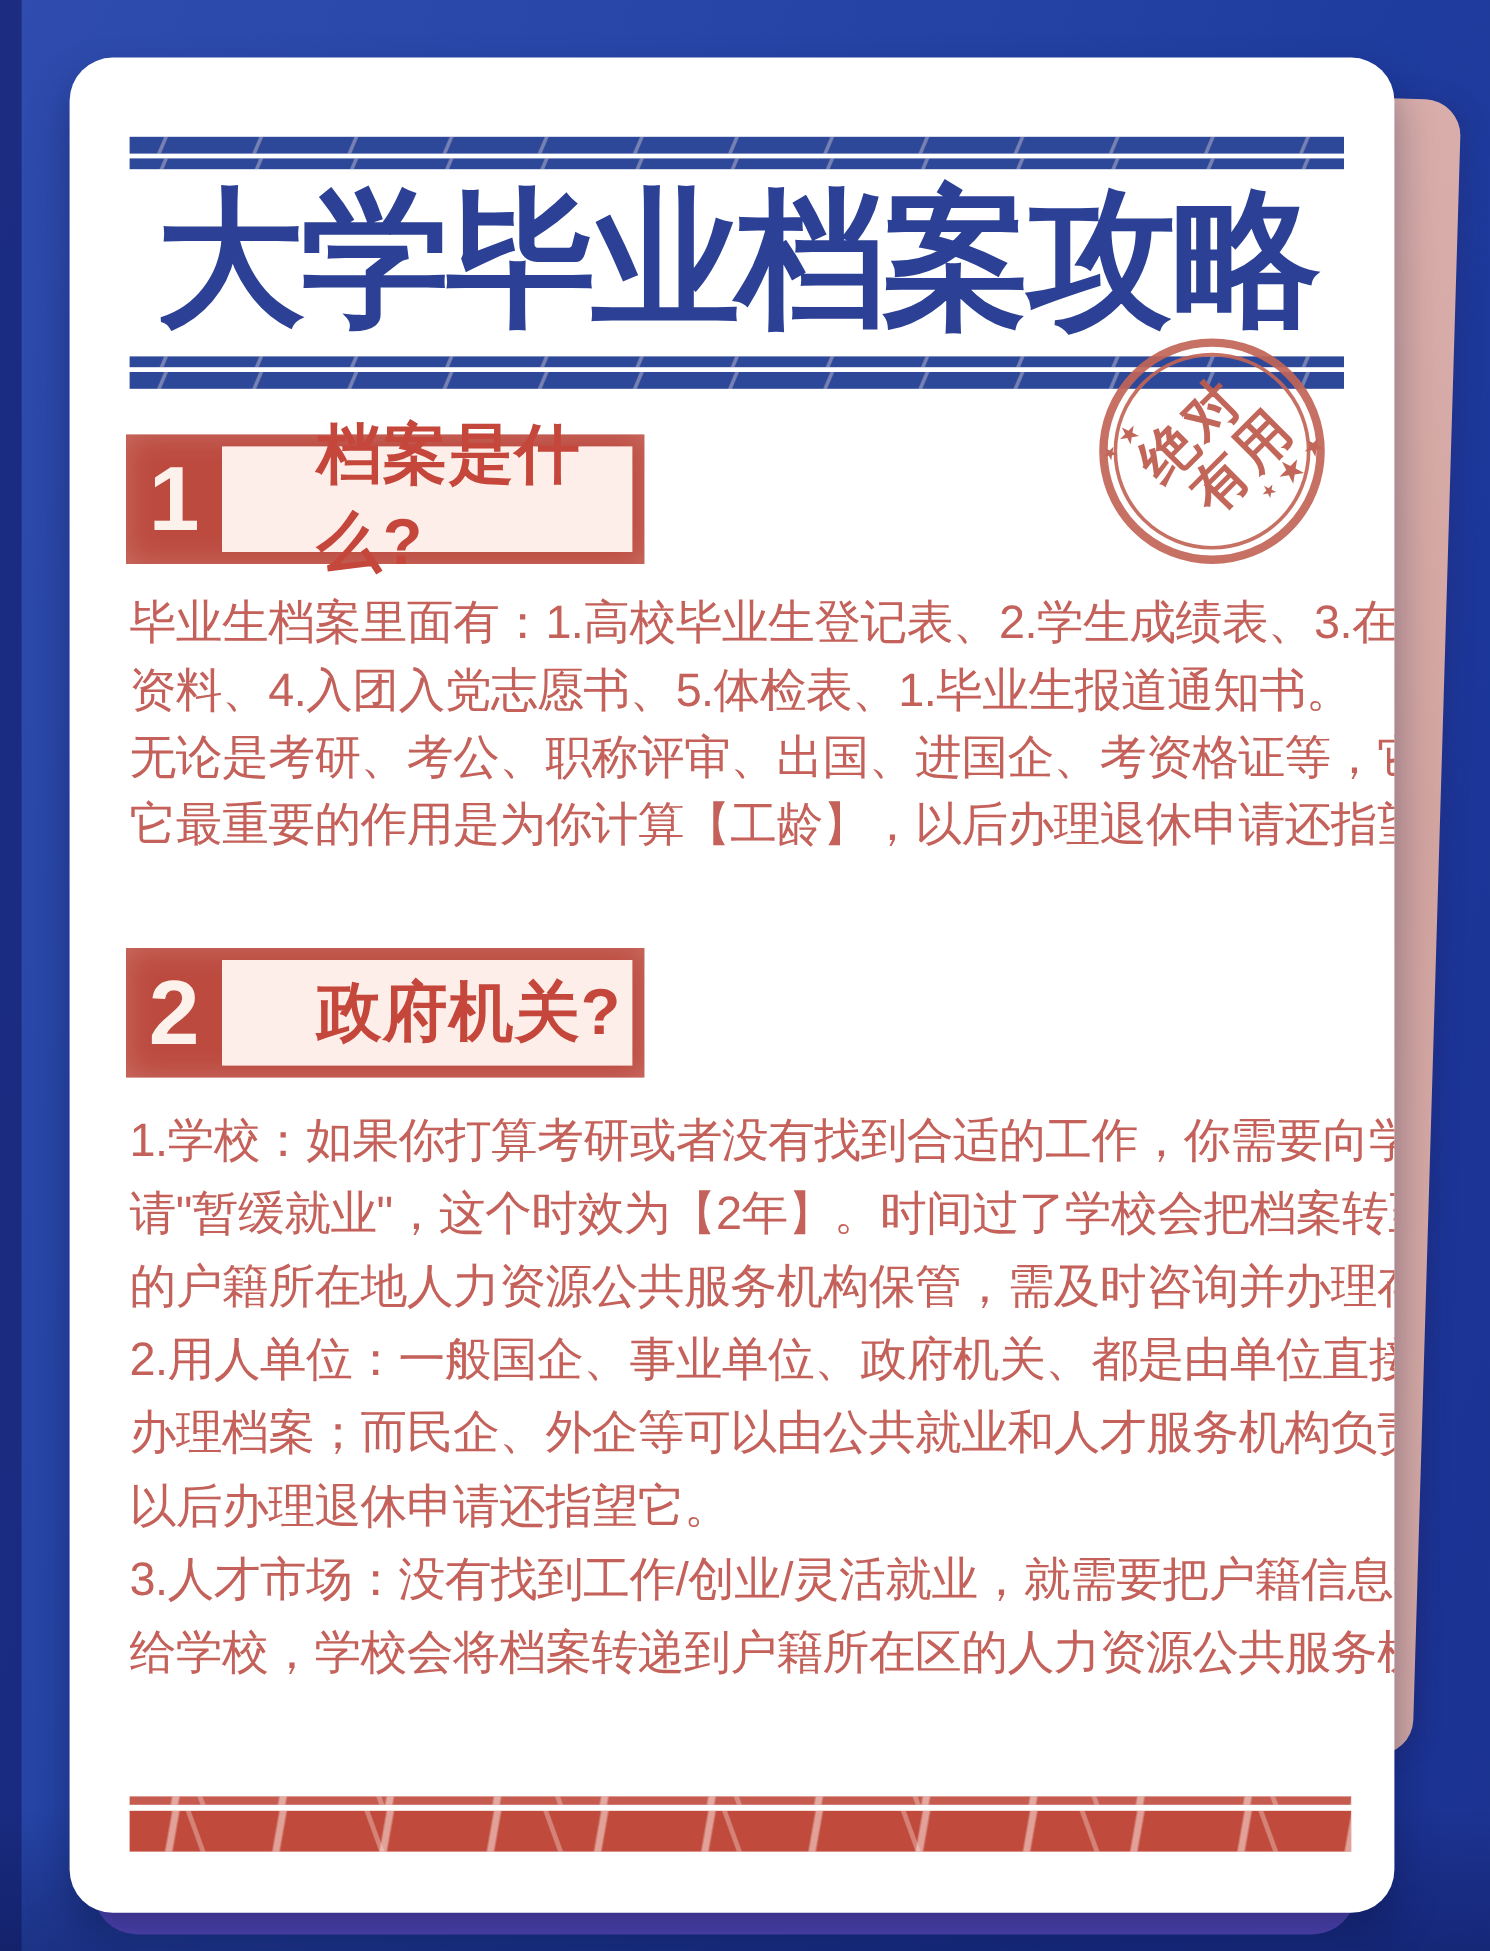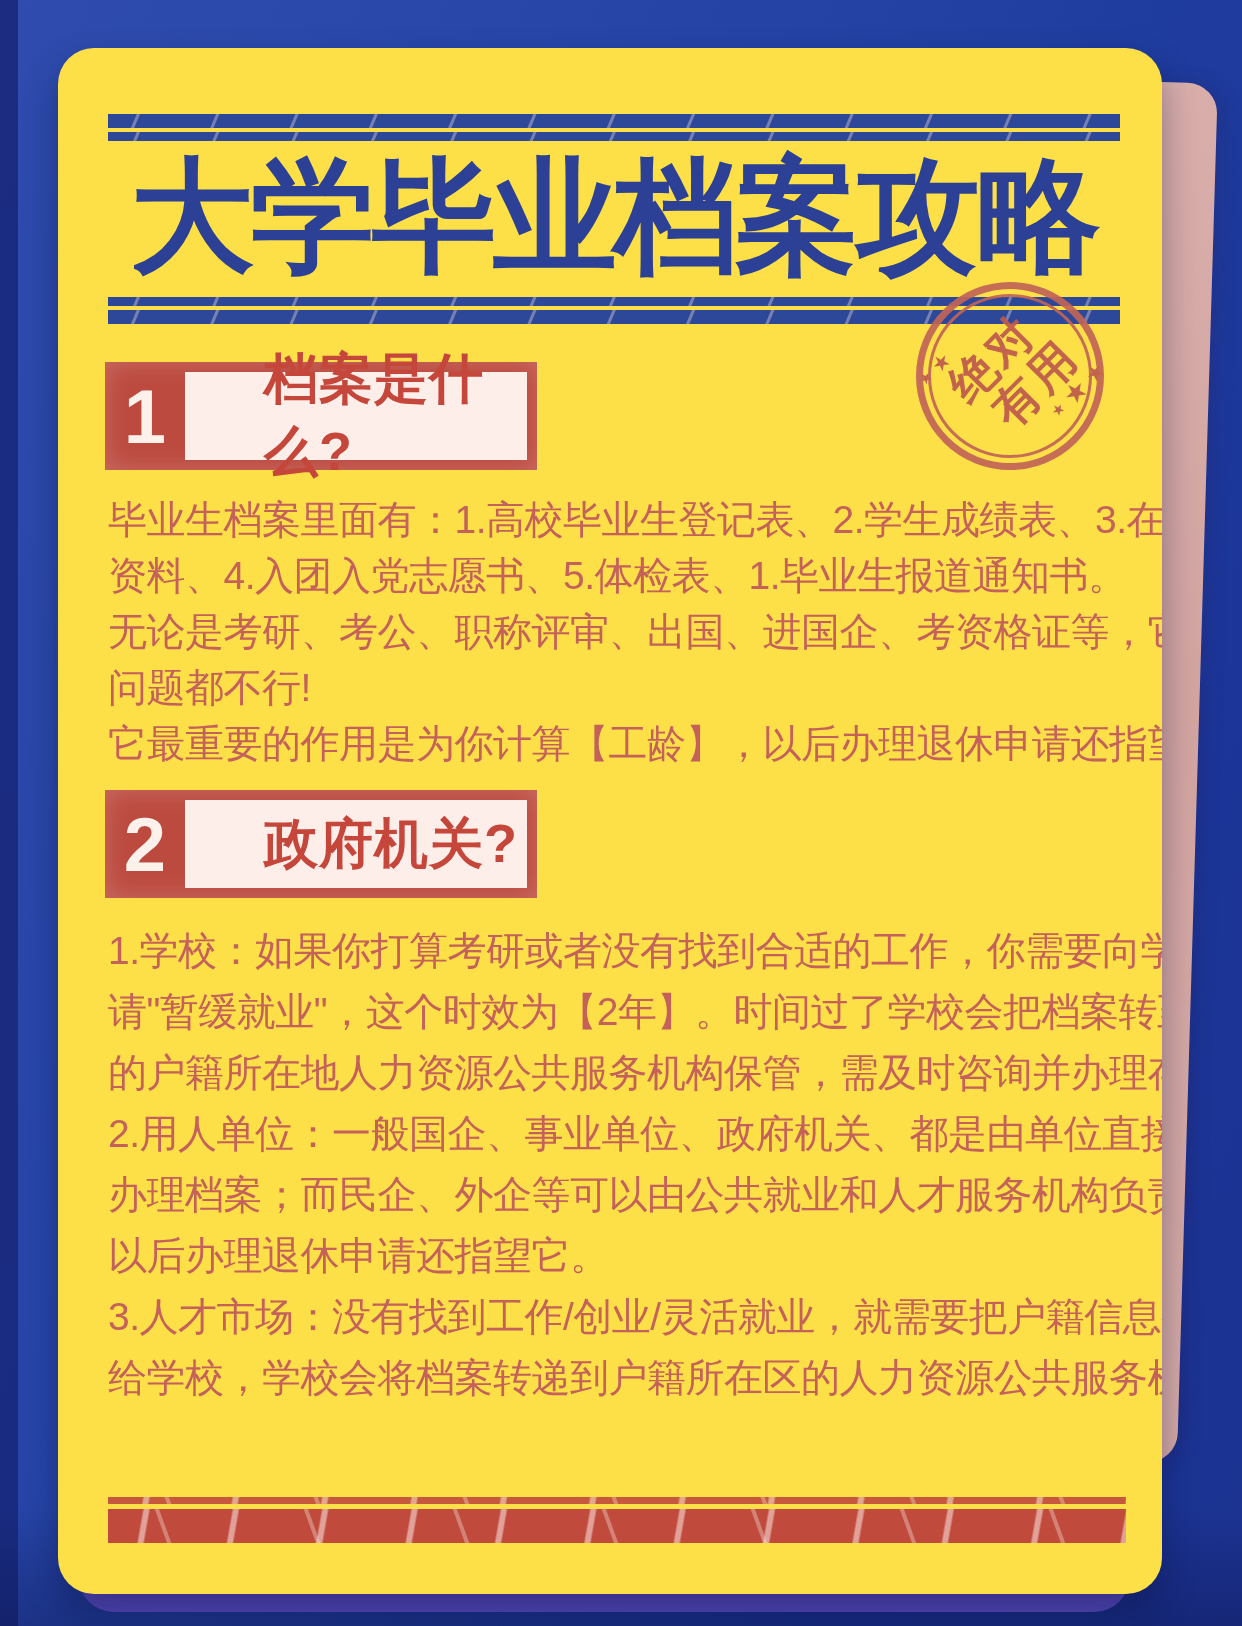--- a/index.html
+++ b/index.html
@@ -29,21 +29,21 @@
     border-radius:30px;
     transform:rotate(1.7deg);transform-origin:0 100%;
     box-shadow:6px 0 18px rgba(40,30,90,.25);
   }
   .under-sheet{
     position:absolute;left:78px;top:90px;width:1052px;height:1522px;
     background:#5347b7;border-radius:36px;
   }
   .card{
     position:absolute;left:58px;top:48px;width:1104px;height:1546px;
-    background:#fde047;border-radius:36px;overflow:hidden;
+    background:#ffffff;border-radius:36px;overflow:hidden;
     box-shadow:0 18px 34px rgba(10,15,60,.38);
   }
   
   .rule-group{position:absolute;left:50px;width:1012px;}
   .top-bars{top:66px;}
   .bottom-bars{top:249px;}
   .bar{width:100%;background:var(--blue,#2e4899);position:relative;}
   .bar.thick{height:14px;}
   .bar.med{height:9px;margin-top:4px;}
   .bottom-bars .bar.med{margin-top:0;}
@@ -160,21 +160,20 @@
       <div class="sec-num">1</div>
       <div class="sec-label-box">
         <span class="sec-label">档案是什么?</span>
       </div>
     </div>
 
     <div class="body body1">
         <div class="body-line">毕业生档案里面有：1.高校毕业生登记表、2.学生成绩表、3.在校奖惩</div>
         <div class="body-line">资料、4.入团入党志愿书、5.体检表、1.毕业生报道通知书。</div>
         <div class="body-line">无论是考研、考公、职称评审、出国、进国企、考资格证等，它出了</div>
-        <div class="body-line">问题都不行!</div>
         <div class="body-line">它最重要的作用是为你计算【工龄】，以后办理退休申请还指望它。</div>
       </div>
 
     <div class="sec-header h2">
       <div class="sec-num">2</div>
       <div class="sec-label-box">
         <span class="sec-label">政府机关?</span>
       </div>
     </div>
 

